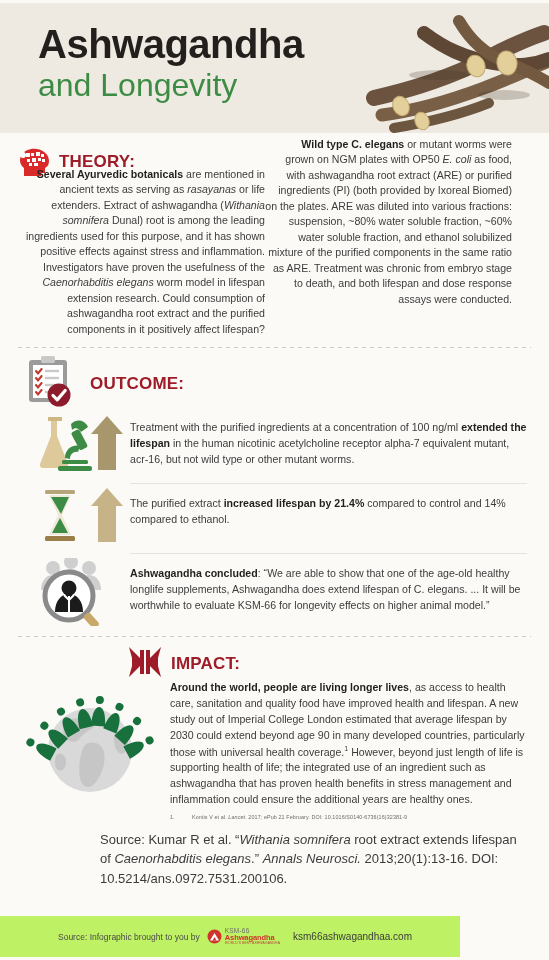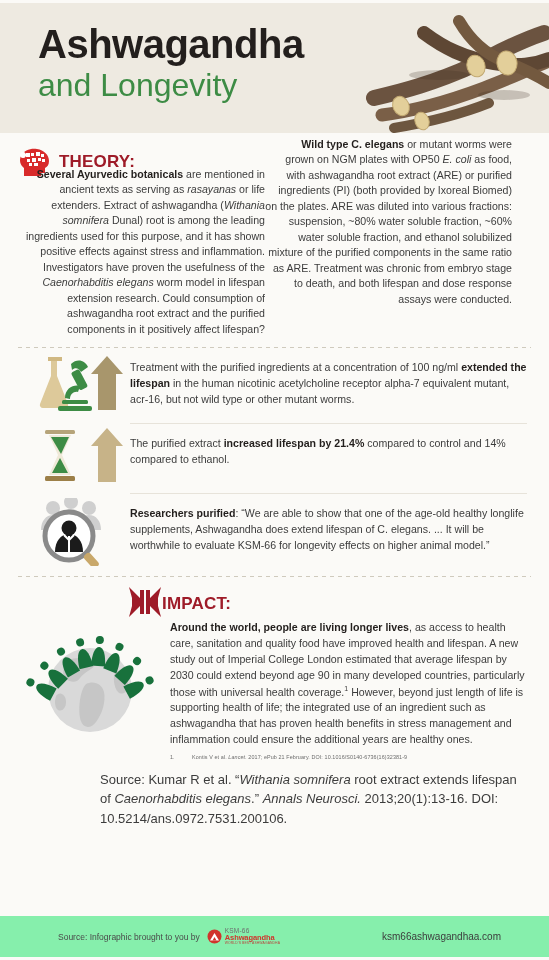--- a/index.html
+++ b/index.html
@@ -60,21 +60,21 @@
   .thin-div { height: 1px; background: #e7e3da; margin: 9px 22px 0 130px; }
 
   
   .outcome-head { display: flex; align-items: center; gap: 10px; padding: 8px 0 0 26px; }
   .row { display: flex; align-items: flex-start; padding: 4px 22px 0 24px; }
   .row-icon { width: 106px; flex: 0 0 106px; display: flex; align-items: center; justify-content: center; }
   .row-text { flex: 1; font-size: 10.6px; line-height: 1.5; color: #3c3c3c; padding-top: 8px; }
   .row-text b { color: #231f1d; }
 
   
-  .impact-head { display: flex; align-items: center; gap: 0; padding: 9px 0 0 128px; }
+  .impact-head { display: flex; align-items: center; gap: 9px; padding: 9px 0 0 128px; }
   .impact-body { display: flex; padding: 0 22px 0 24px; }
   .impact-left { width: 146px; flex: 0 0 146px; position: relative; }
   .impact-text { flex: 1; font-size: 10.6px; line-height: 1.5; color: #3c3c3c; padding-top: 2px; }
   .impact-text b { color: #231f1d; }
   sup { font-size: 7px; vertical-align: super; }
 
   .footnote {
     font-size: 5.4px; color: #6b6b6b; text-align: left;
     padding: 6px 0 0 170px; letter-spacing: .1px;
   }
@@ -82,22 +82,22 @@
   .footnote i { font-style: italic; }
 
   .source {
     font-size: 13px; color: #3c3c3c; line-height: 1.5;
     padding: 10px 30px 0 100px;
   }
   .source i { font-style: italic; }
 
   
   .footer {
-    position: absolute; left: 0; bottom: 0; width: 549px; height: 44px;
-    background: #86efac; border-bottom: 3px solid #fbfaf7;
+    position: absolute; left: 0; bottom: 0; width: 460px; height: 44px;
+    background: #bef264; border-bottom: 3px solid #fbfaf7;
     display: flex; align-items: center;
   }
   .footer-left { display: flex; align-items: center; gap: 7px; margin-left: 58px; }
   .footer-text { font-size: 8.5px; color: #4a4a4a; }
   .footer-right { position: absolute; right: 48px; font-size: 10px; color: #3c3c3c; }
   .logo { display: flex; align-items: center; gap: 3px; }
   .logo-txt { line-height: 1; }
   .logo-k { font-size: 6.5px; color: #6d6d6d; letter-spacing: .2px; }
   .logo-a { font-size: 7.5px; font-weight: bold; color: #d0342c; letter-spacing: -.1px; }
   .logo-s { font-size: 3.4px; color: #b8443c; letter-spacing: .1px; }
@@ -163,20 +163,42 @@
 
     <div class="col">
       <div class="body-text">
         <span class="first-indent"></span><b>Wild type C. elegans</b><span> or mutant worms were grown on NGM plates with OP50 </span><i>E. coli</i><span> as food, with ashwagandha root extract (ARE) or purified ingredients (PI) (both provided by Ixoreal Biomed) on the plates. ARE was diluted into various fractions: suspension, ~80% water soluble fraction, ~60% water soluble fraction, and ethanol solubilized mixture of the purified components in the same ratio as ARE. Treatment was chronic from embryo stage to death, and both lifespan and dose response assays were conducted.</span>
       </div>
     </div>
   </div>
 
   <div class="dash-div"></div>
 
+  <div class="outcome-head">
+    <svg width="54" height="52" viewBox="0 0 54 52">
+      <rect x="3" y="4" width="38" height="42" rx="3" fill="#9b9b9b"></rect>
+      <rect x="7" y="9" width="30" height="33" fill="#ffffff"></rect>
+      <rect x="15" y="0" width="14" height="7" rx="2" fill="#c9c9c9"></rect>
+      <g stroke="#c9c9c9" stroke-width="2.4">
+        <line x1="19" y1="15" x2="33" y2="15"></line>
+          <line x1="19" y1="22" x2="33" y2="22"></line>
+        <line x1="19" y1="29" x2="33" y2="29"></line>
+          <line x1="19" y1="36" x2="33" y2="36"></line>
+      </g>
+      <g stroke="#c0392b" stroke-width="2.1" fill="none" stroke-linecap="round">
+        <path d="M10 15 l2 2.4 l3.6 -4.4"></path>
+          <path d="M10 22 l2 2.4 l3.6 -4.4"></path>
+        <path d="M10 29 l2 2.4 l3.6 -4.4"></path>
+          <path d="M10 36 l2 2.4 l3.6 -4.4"></path>
+      </g>
+      <circle cx="33" cy="39" r="11.5" fill="#8e1b2b"></circle>
+      <path d="M27 39.5 l4.2 4.4 l8 -9.4" fill="none" stroke="#ffffff" stroke-width="3.2" stroke-linecap="round" stroke-linejoin="round"></path>
+    </svg>
+    <div class="sec-title red">OUTCOME:</div>
+  </div>
 
   <div class="row">
     <div class="row-icon">
       <svg width="92" height="62" viewBox="0 0 92 62">
         <path d="M20 8 l0 16 l-11 28 a3 3 0 0 0 3 4 l22 0 a3 3 0 0 0 3 -4 l-11 -28 l0 -16 z" fill="#ddc99a"></path>
         <rect x="17" y="5" width="14" height="4" fill="#d0b882"></rect>
         <g fill="#3d8c45">
           <path d="M40 12 c6 -6 14 -4 17 3 l-7 5 c-2 -4 -6 -5 -9 -2 z"></path>
           <rect x="44" y="18" width="9" height="20" rx="2" transform="rotate(-28 48 28)"></rect>
           <path d="M34 46 c0 -10 9 -14 15 -12 l-2 6 c-4 -1 -8 2 -8 7 z"></path>
@@ -223,21 +245,21 @@
             <path d="M22 26 c0 -9 5 -15 12 -15 c7 0 12 6 12 15 z"></path>
         </g>
         <circle cx="32" cy="38" r="24" fill="#ffffff" stroke="#8a8a8a" stroke-width="5"></circle>
         <circle cx="32" cy="30" r="7.5" fill="#1b1b1b"></circle>
         <path d="M18 54 c0 -11 6 -18 14 -18 c8 0 14 7 14 18 z" fill="#1b1b1b"></path>
         <path d="M32 38 l0 16 M27 37 l5 5 l5 -5" stroke="#ffffff" stroke-width="2" fill="none"></path>
         <rect x="48" y="55" width="8" height="17" rx="3" transform="rotate(-42 52 60)" fill="#c9a86a"></rect>
       </svg>
     </div>
     <div class="row-text">
-      <b>Researchers purified</b><span>: “We are able to show that one of the age-old healthy longlife supplements, Ashwagandha does extend lifespan of C. elegans. ... It will be worthwhile to evaluate KSM-66 for longevity effects on higher animal model.”</span>
+      <b>Ashwagandha concluded</b><span>: “We are able to show that one of the age-old healthy longlife supplements, Ashwagandha does extend lifespan of C. elegans. ... It will be worthwhile to evaluate KSM-66 for longevity effects on higher animal model.”</span>
     </div>
   </div>
 
   <div class="dash-div"></div>
 
   <div class="impact-head">
     <svg width="34" height="32" viewBox="0 0 34 32">
       <g fill="#9e1b28">
         <path d="M1 1 L12 12 L12 4 L16 4 L16 16 L4 16 L4 12 Z"></path>
         <path d="M33 1 L22 12 L22 4 L18 4 L18 16 L30 16 L30 12 Z"></path>

